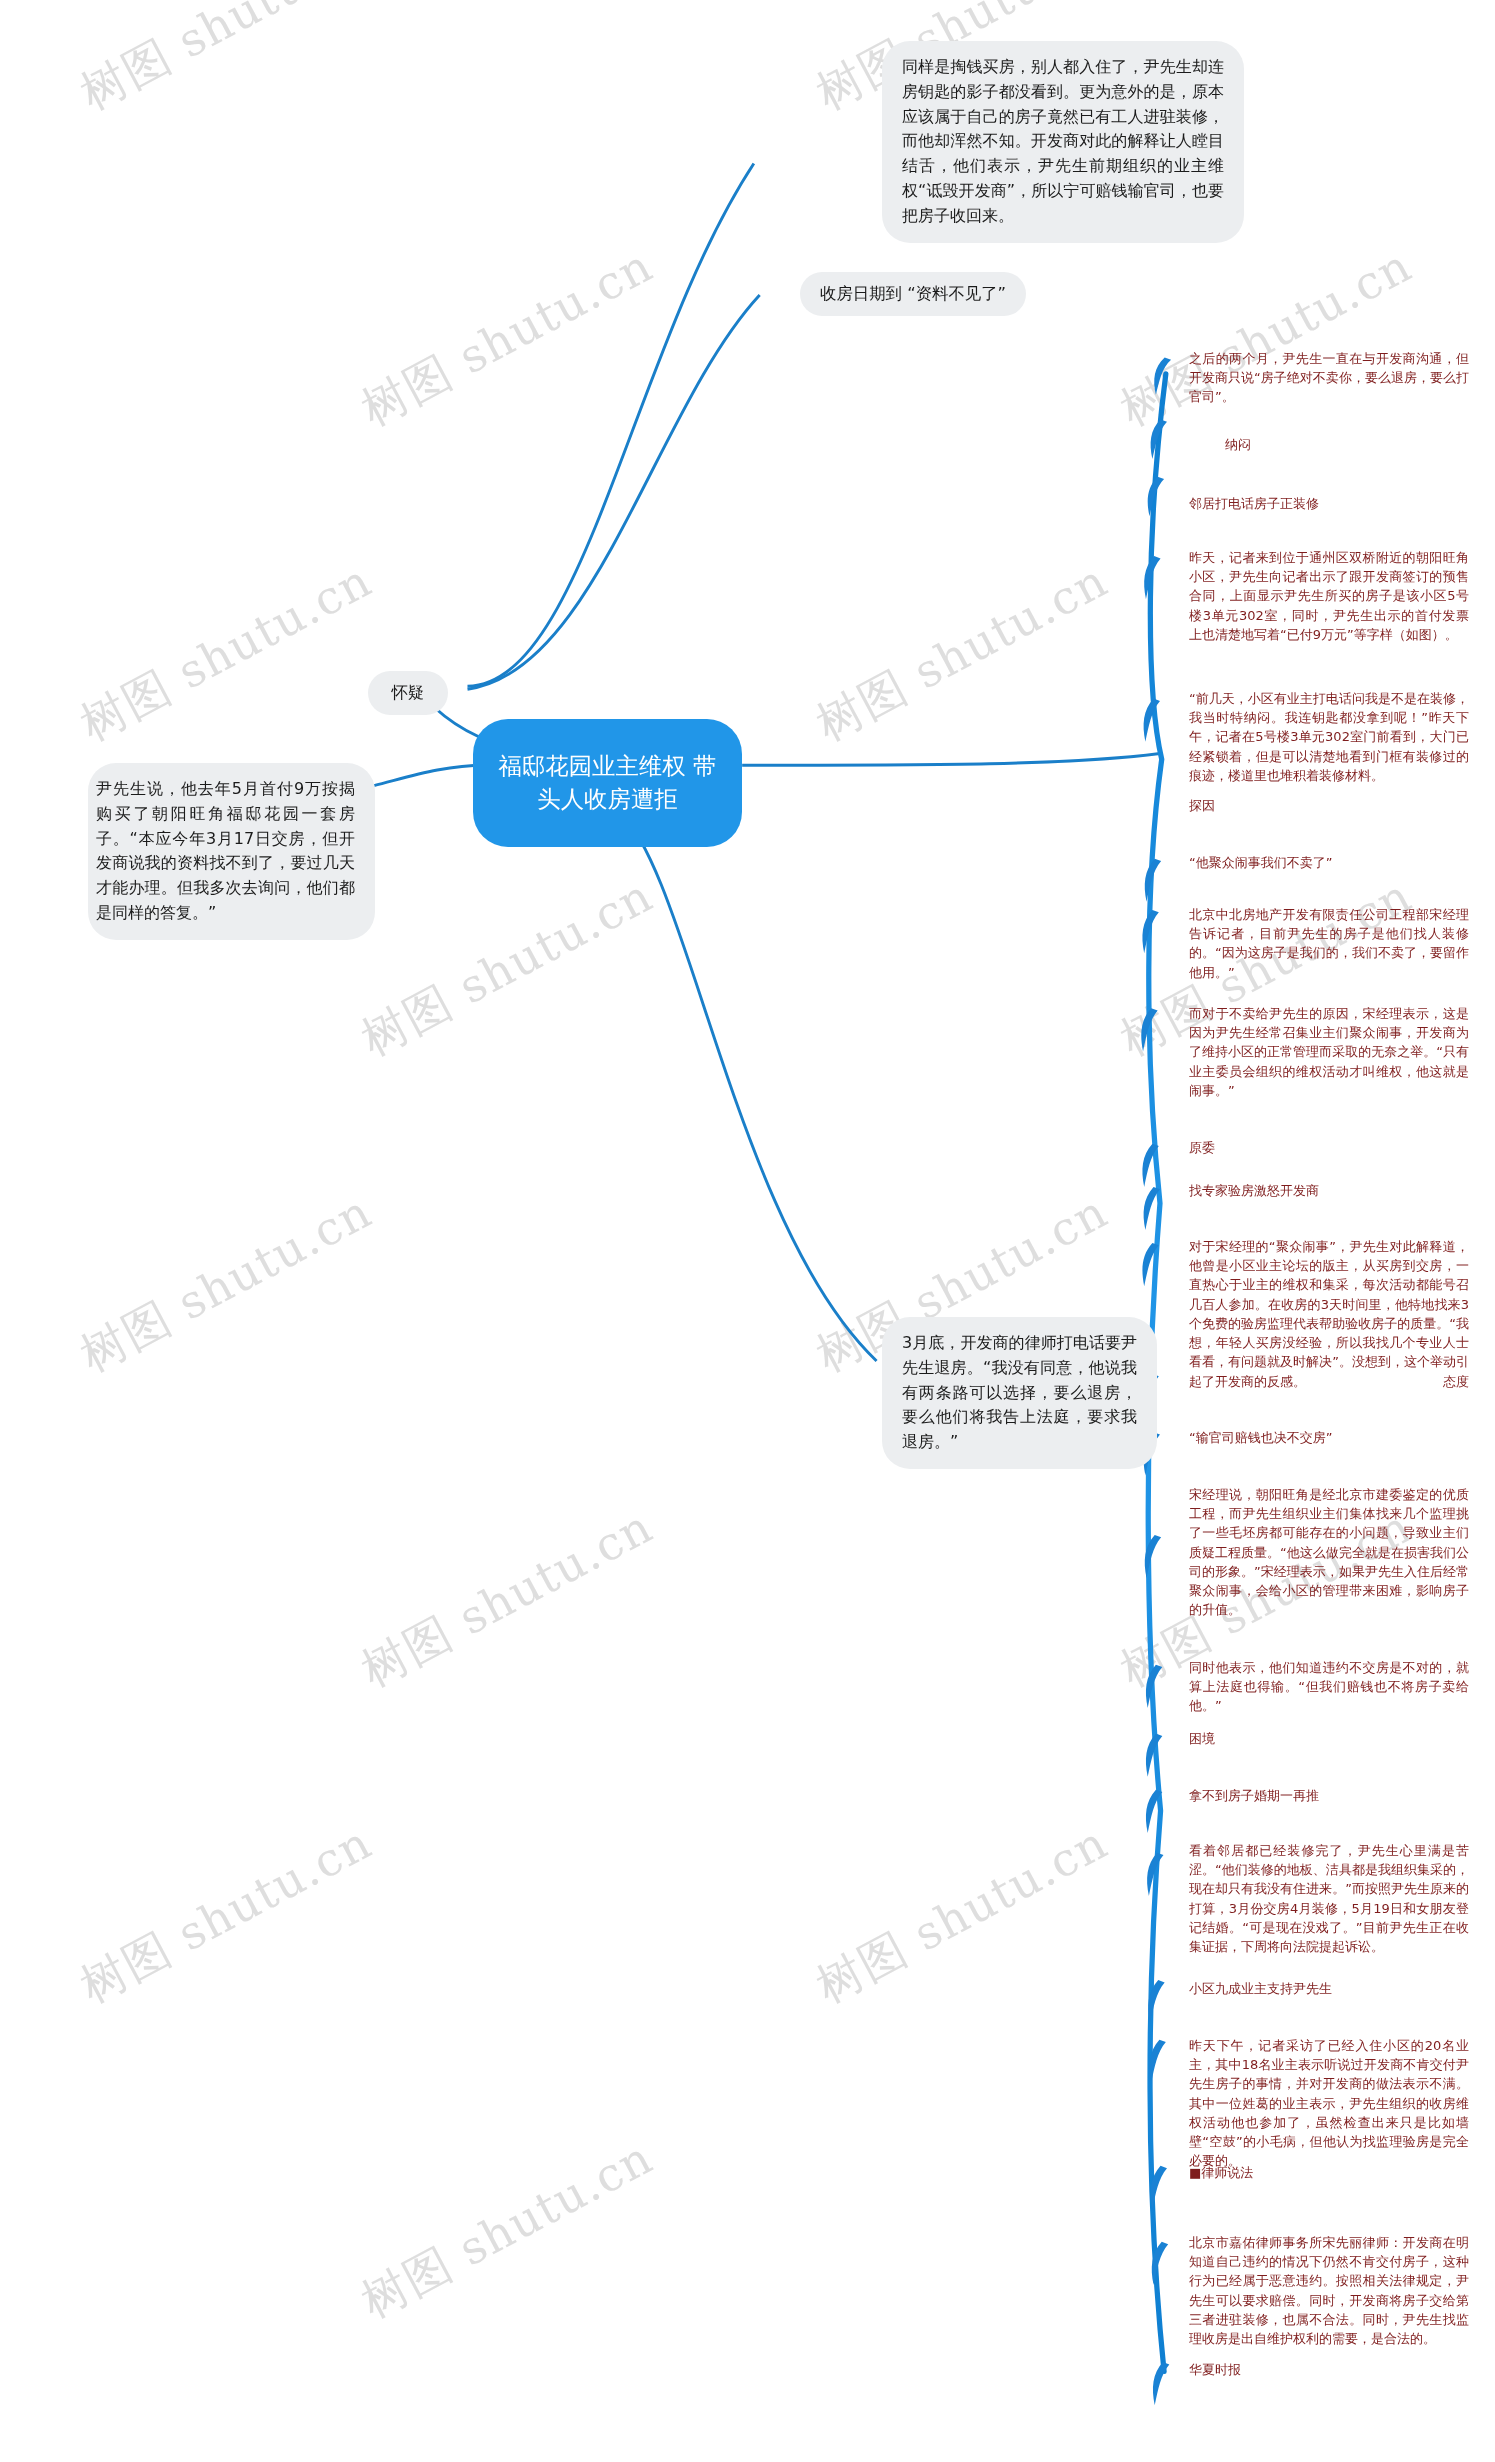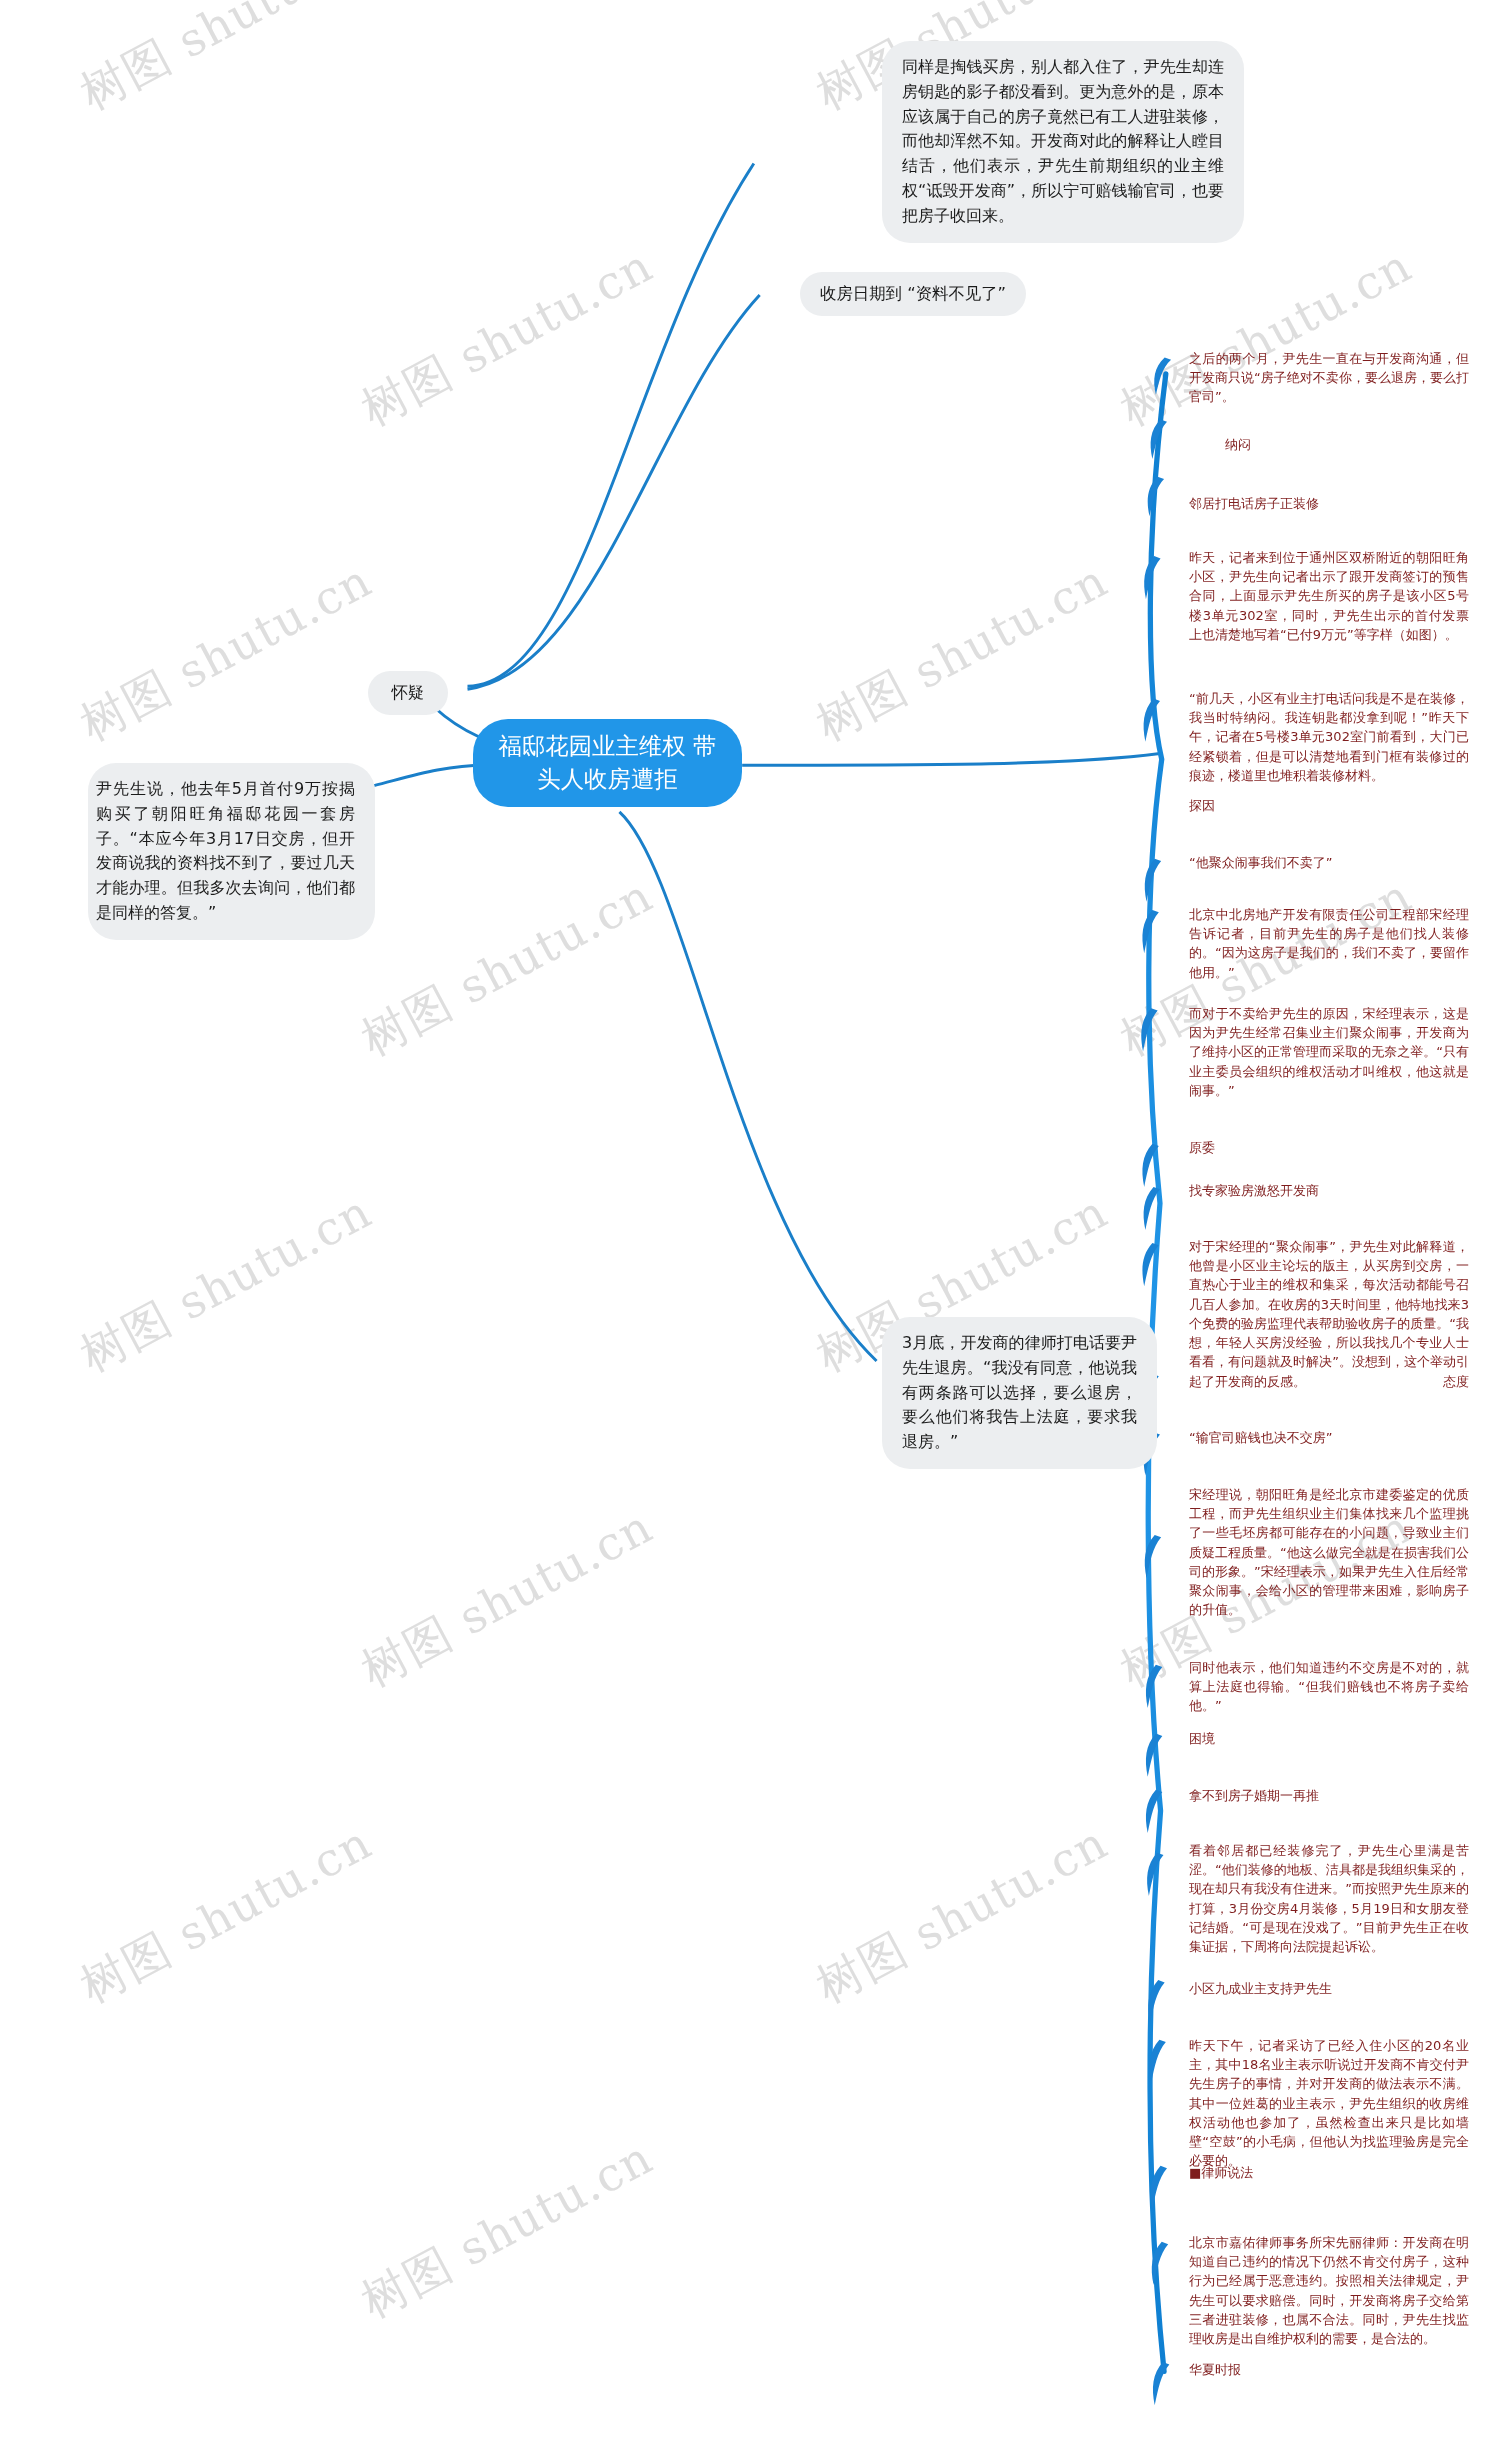--- a/index.html
+++ b/index.html
@@ -30,21 +30,21 @@
   
   .node{position:absolute;box-sizing:border-box;}
 
   .root{
     background:#2196e8;
     color:#ffffff;
     border-radius:35px;
     font-size:23.4px;
     line-height:1.42;
     text-align:center;
-    padding:11px 20px;
+    padding:31px 20px;
     display:flex;align-items:center;justify-content:center;
   }
 
   .bubble{
     background:#eceef0;
     color:#1b1b1b;
     border-radius:28px;
     font-size:16px;
     line-height:1.55;
     padding:14px 20px;

